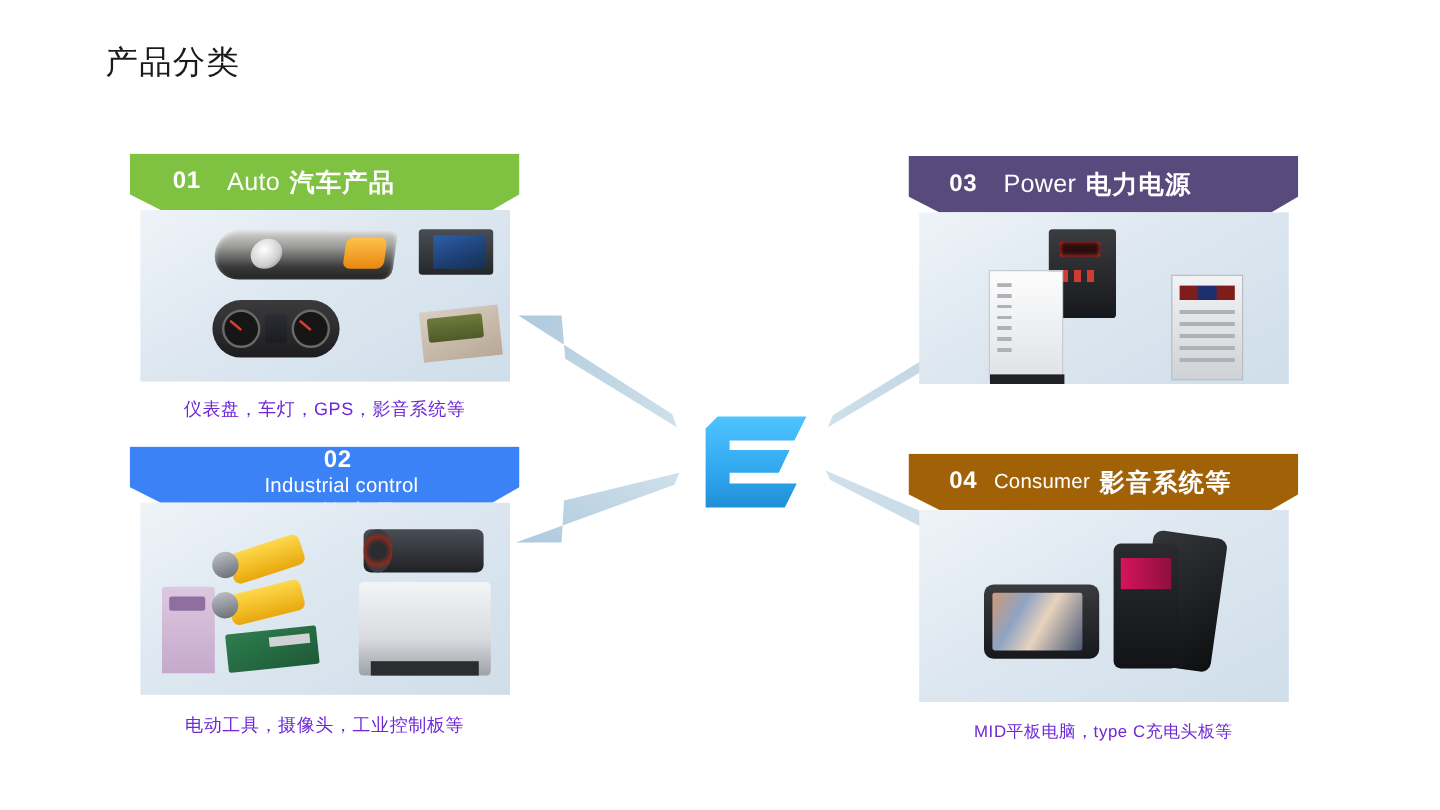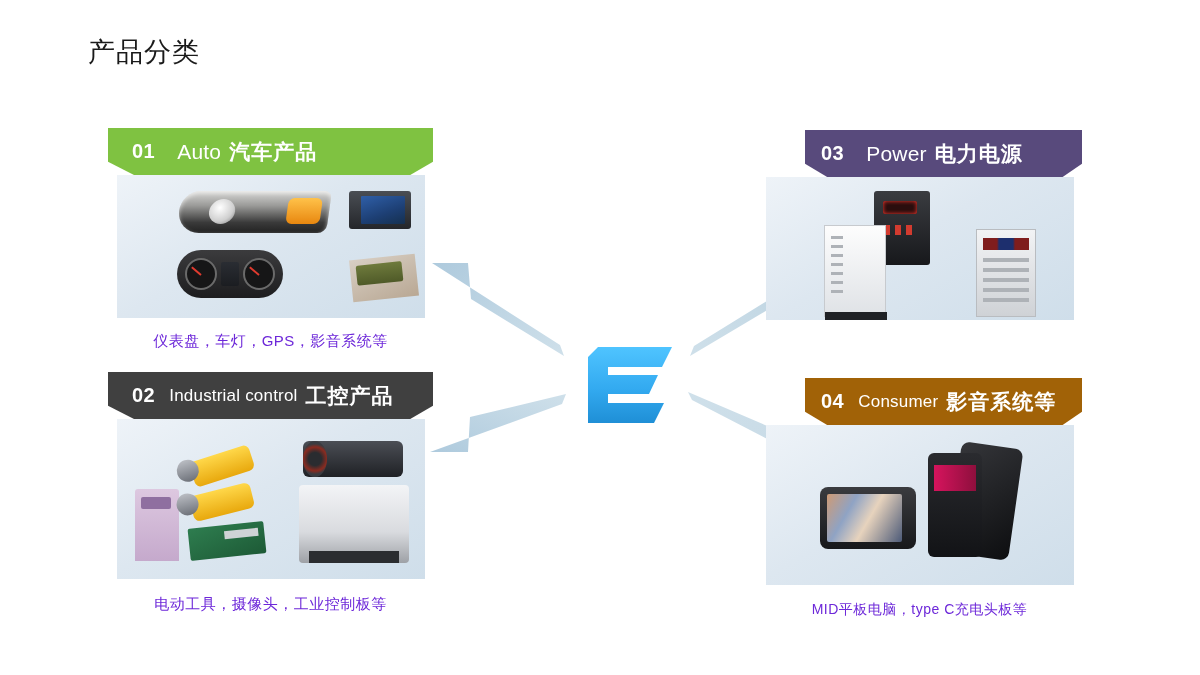--- a/index.html
+++ b/index.html
@@ -30,27 +30,26 @@
 
   .banner {
     position: relative; height: 47px;
     display: flex; align-items: center;
     color: #ffffff; white-space: nowrap;
     z-index: 4;
   }
   
   .banner.left-style {
     clip-path: polygon(0 0, 100% 0, 100% 72%, 93% 100%, 8% 100%, 0 72%);
-    padding-left: 24px;
+    padding-left: 36px;
   }
   
   .banner.right-style {
     clip-path: polygon(0 0, 100% 0, 100% 72%, 93% 100%, 8% 100%, 0 72%);
-    padding-left: 16px;
-    margin-left: 48px;
+    padding-left: 34px;
   }
   .banner .num {
     font-size: 20px; font-weight: bold; letter-spacing: 0.5px;
     margin-right: 22px;
   }
   .banner .en {
     font-size: 21px; font-weight: normal; letter-spacing: 0.2px;
     margin-right: 8px;
   }
   .banner .cn {
@@ -248,21 +247,21 @@
           <i class="lcd"></i>
           <i class="dial r"></i>
       </span>
       <span class="obj gps"></span>
       <span class="obj pcb"></span>
     </div>
     <div class="caption">仪表盘，车灯，GPS，影音系统等</div>
   </div>
 
   <div class="card card-02">
-    <div class="banner left-style small" style="background:#404040;">
+    <div class="banner left-style small" style="background:#3b82f6;flex-direction:column;">
       <span class="num">02</span>
       <span class="en">Industrial control</span>
       <span class="cn">工控产品</span>
     </div>
     <div class="photo">
       <span class="obj cabinet"></span>
       <span class="obj grinder"></span>
       <span class="obj grinder two"></span>
       <span class="obj card-pcb"></span>
       <span class="obj cnc"></span>

